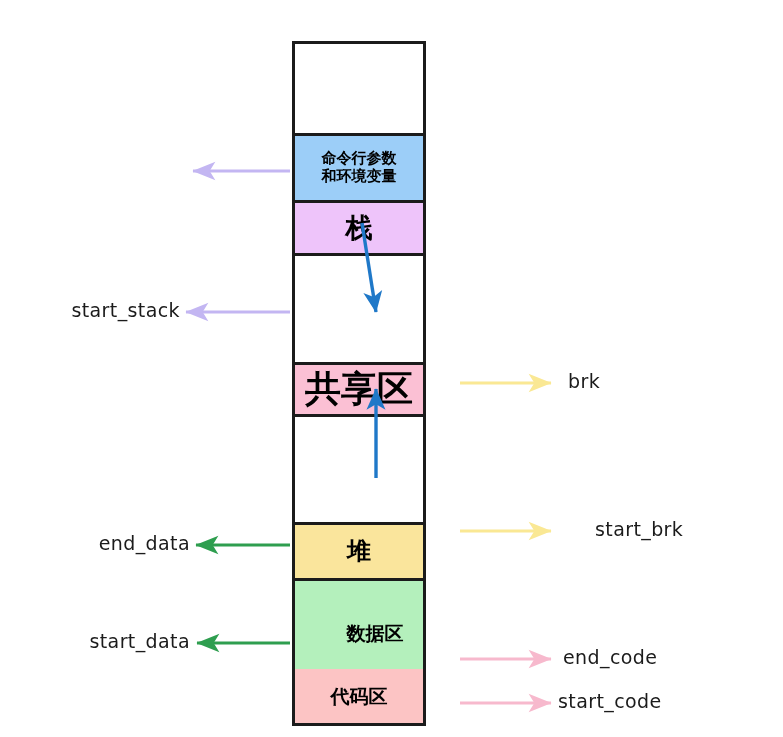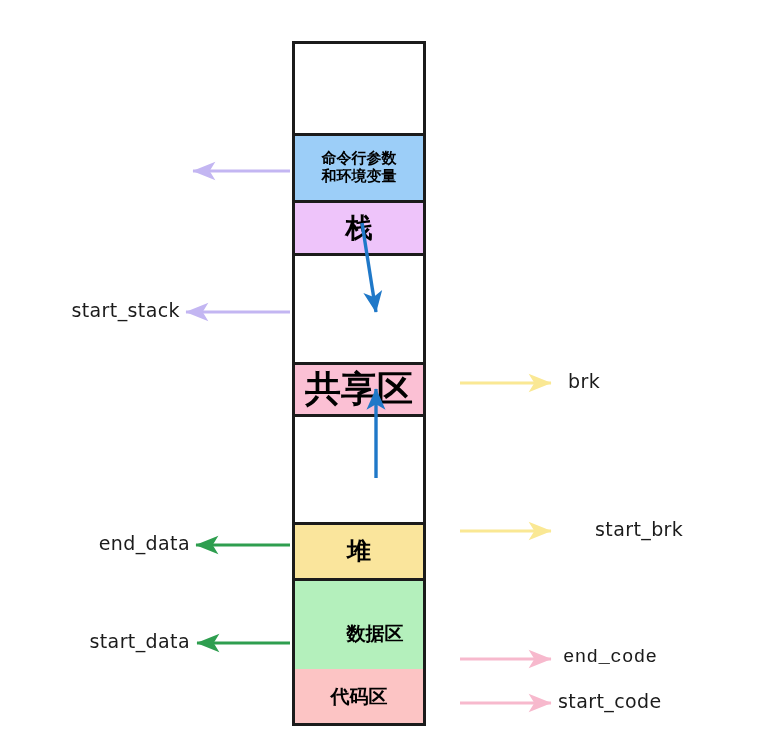--- a/index.html
+++ b/index.html
@@ -136,16 +136,16 @@
 
     <line x1="376" y1="478" x2="376" y2="389" stroke="#1f78c8" stroke-width="3.4" marker-end="url(#ah-blue)"></line>
   </svg>
 
   <div class="side-label left" style="left:40px;top:532px;width:150px;">end_data</div>
   <div class="side-label left" style="left:22px;top:299px;width:158px;">start_stack</div>
   <div class="side-label left" style="left:30px;top:630px;width:160px;">start_data</div>
 
   <div class="side-label right" style="left:568px;top:370px;">brk</div>
   <div class="side-label right" style="left:563px;top:518px;margin-left:32px;">start_brk</div>
-  <div class="side-label right" style="left:563px;top:646px;font-family:Liberation Mono, monospace;">end_code</div>
+  <div class="side-label right" style="left:563px;top:646px;">end_code</div>
   <div class="side-label right" style="left:558px;top:690px;">start_code</div>
 
 </div>
 
 </body></html>

